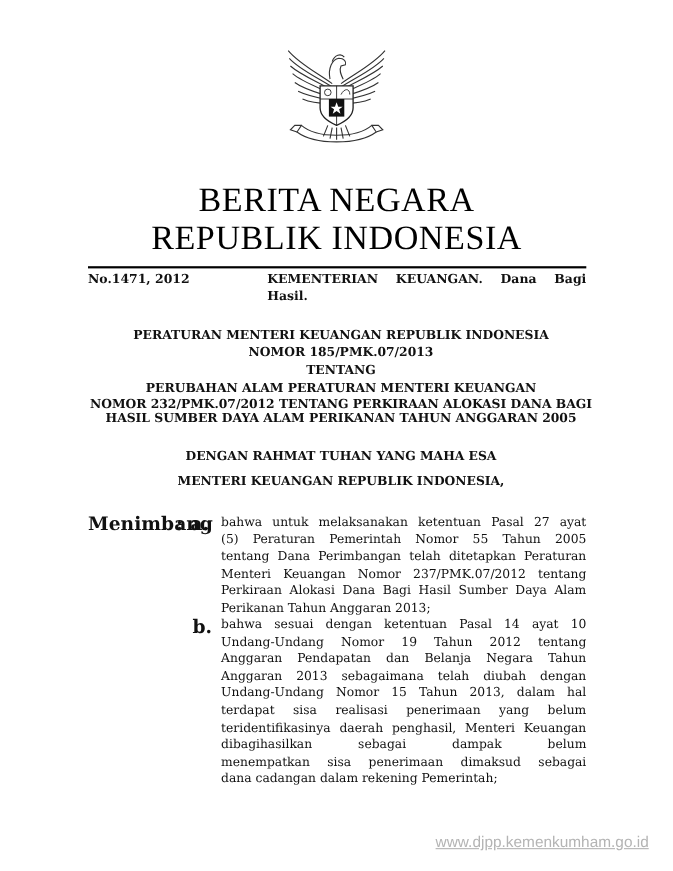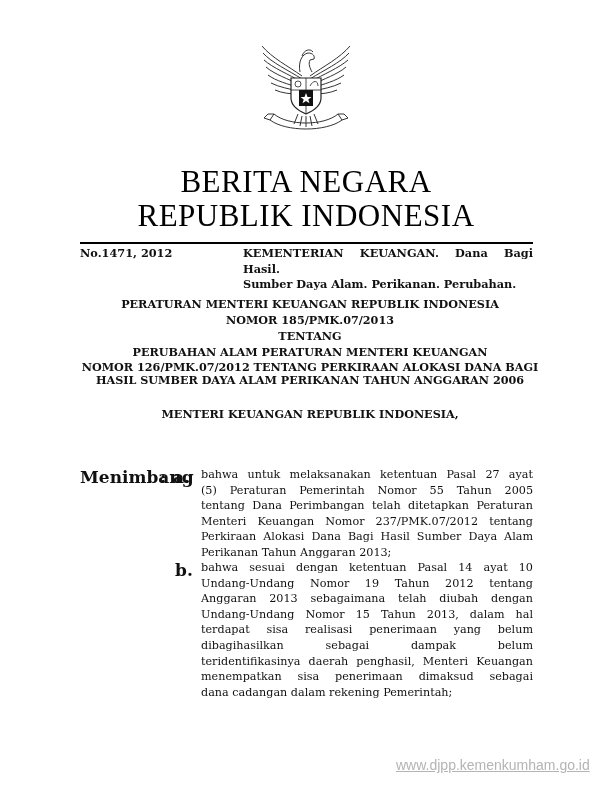--- a/index.html
+++ b/index.html
@@ -74,34 +74,34 @@
 </div>
 
 <div class="title l1">BERITA NEGARA</div>
 <div class="title l2">REPUBLIK INDONESIA</div>
 
 <div class="rule"></div>
 
 <div class="hdr no">No.1471, 2012</div>
 <div class="hdr cat">
   <span class="ln1">KEMENTERIAN KEUANGAN. Dana Bagi Hasil.</span>
-  <span>Sumber Daya Alam. Perikanan. Perubahan.</span>
 </div>
 
 <div class="center-block c1">
   <div>PERATURAN MENTERI KEUANGAN REPUBLIK INDONESIA</div>
   <div>NOMOR 185/PMK.07/2013</div>
   <div>TENTANG</div>
   <div>PERUBAHAN ALAM PERATURAN MENTERI KEUANGAN</div>
 </div>
 <div class="center-block c2">
-  <div>NOMOR 126/PMK.07/2012 TENTANG PERKIRAAN ALOKASI DANA BAGI</div>
-  <div>HASIL SUMBER DAYA ALAM PERIKANAN TAHUN ANGGARAN 2006</div>
+  <div>NOMOR 232/PMK.07/2012 TENTANG PERKIRAAN ALOKASI DANA BAGI</div>
+  <div>HASIL SUMBER DAYA ALAM PERIKANAN TAHUN ANGGARAN 2005</div>
 </div>
 <div class="center-block c3">
+  <div>DENGAN RAHMAT TUHAN YANG MAHA ESA</div>
   <div>MENTERI KEUANGAN REPUBLIK INDONESIA,</div>
 </div>
 
 <div class="lbl" style="left:80px; top:467px;">Menimbang</div>
 <div class="lbl" style="left:160px; top:467px;">:</div>
 <div class="lbl" style="left:173px; top:467px;">a.</div>
 
 <div class="para" style="top:467px;">
   <span class="ln">bahwa untuk melaksanakan ketentuan Pasal 27 ayat</span>
   <span class="ln">(5) Peraturan Pemerintah Nomor 55 Tahun 2005</span>
@@ -109,22 +109,23 @@
   <span class="ln">Menteri Keuangan Nomor 237/PMK.07/2012 tentang</span>
   <span class="ln">Perkiraan Alokasi Dana Bagi Hasil Sumber Daya Alam</span>
   <span class="ln last">Perikanan Tahun Anggaran 2013;</span>
 </div>
 
 <div class="lbl" style="left:175px; top:560px;">b.</div>
 
 <div class="para" style="top:560px;">
   <span class="ln">bahwa sesuai dengan ketentuan Pasal 14 ayat 10</span>
   <span class="ln">Undang-Undang Nomor 19 Tahun 2012 tentang</span>
+  <span class="ln">Anggaran Pendapatan dan Belanja Negara Tahun</span>
   <span class="ln">Anggaran 2013 sebagaimana telah diubah dengan</span>
   <span class="ln">Undang-Undang Nomor 15 Tahun 2013, dalam hal</span>
   <span class="ln">terdapat sisa realisasi penerimaan yang belum</span>
+  <span class="ln">teridentifikasinya daerah penghasil, Menteri Keuangan</span>
   <span class="ln">dibagihasilkan sebagai dampak belum</span>
-  <span class="ln">teridentifikasinya daerah penghasil, Menteri Keuangan</span>
   <span class="ln">menempatkan sisa penerimaan dimaksud sebagai</span>
   <span class="ln last">dana cadangan dalam rekening Pemerintah;</span>
 </div>
 
 <a class="footer">www.djpp.kemenkumham.go.id</a>
 
 </body></html>

